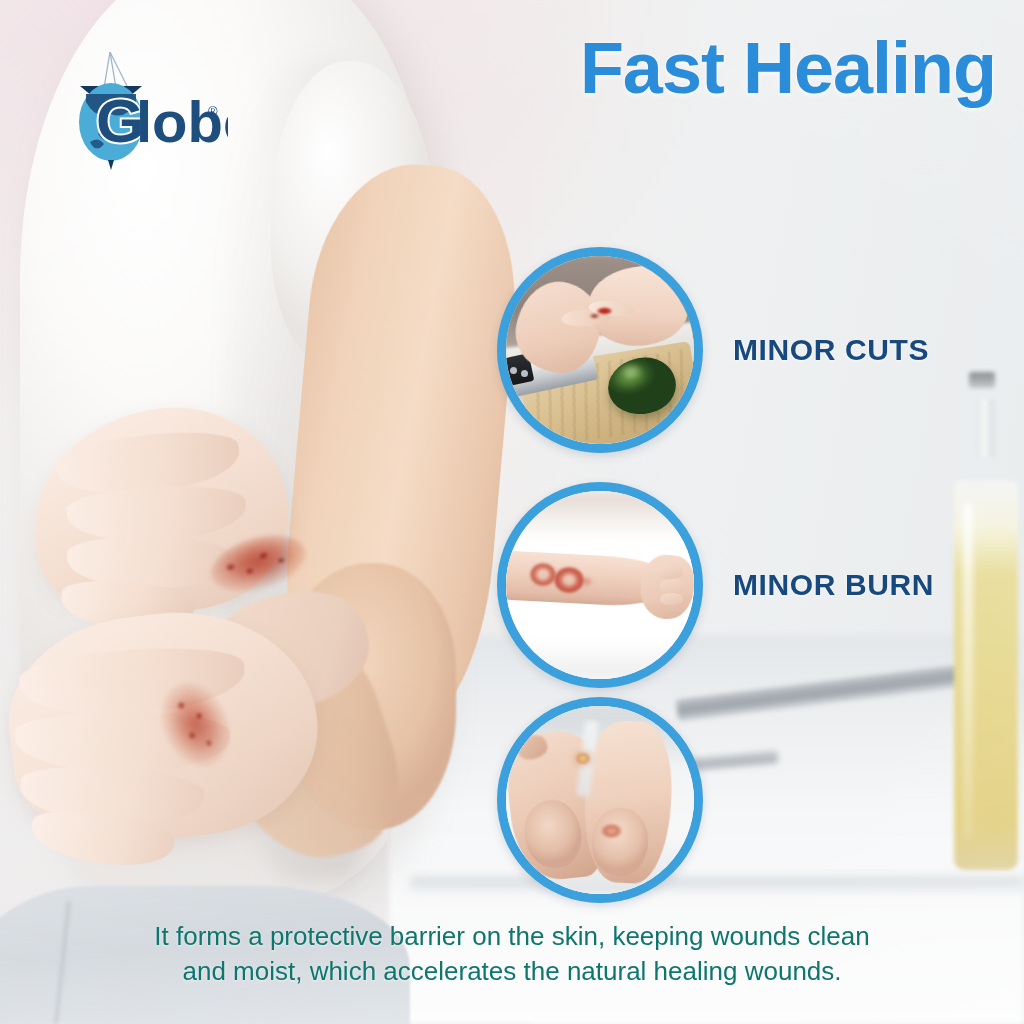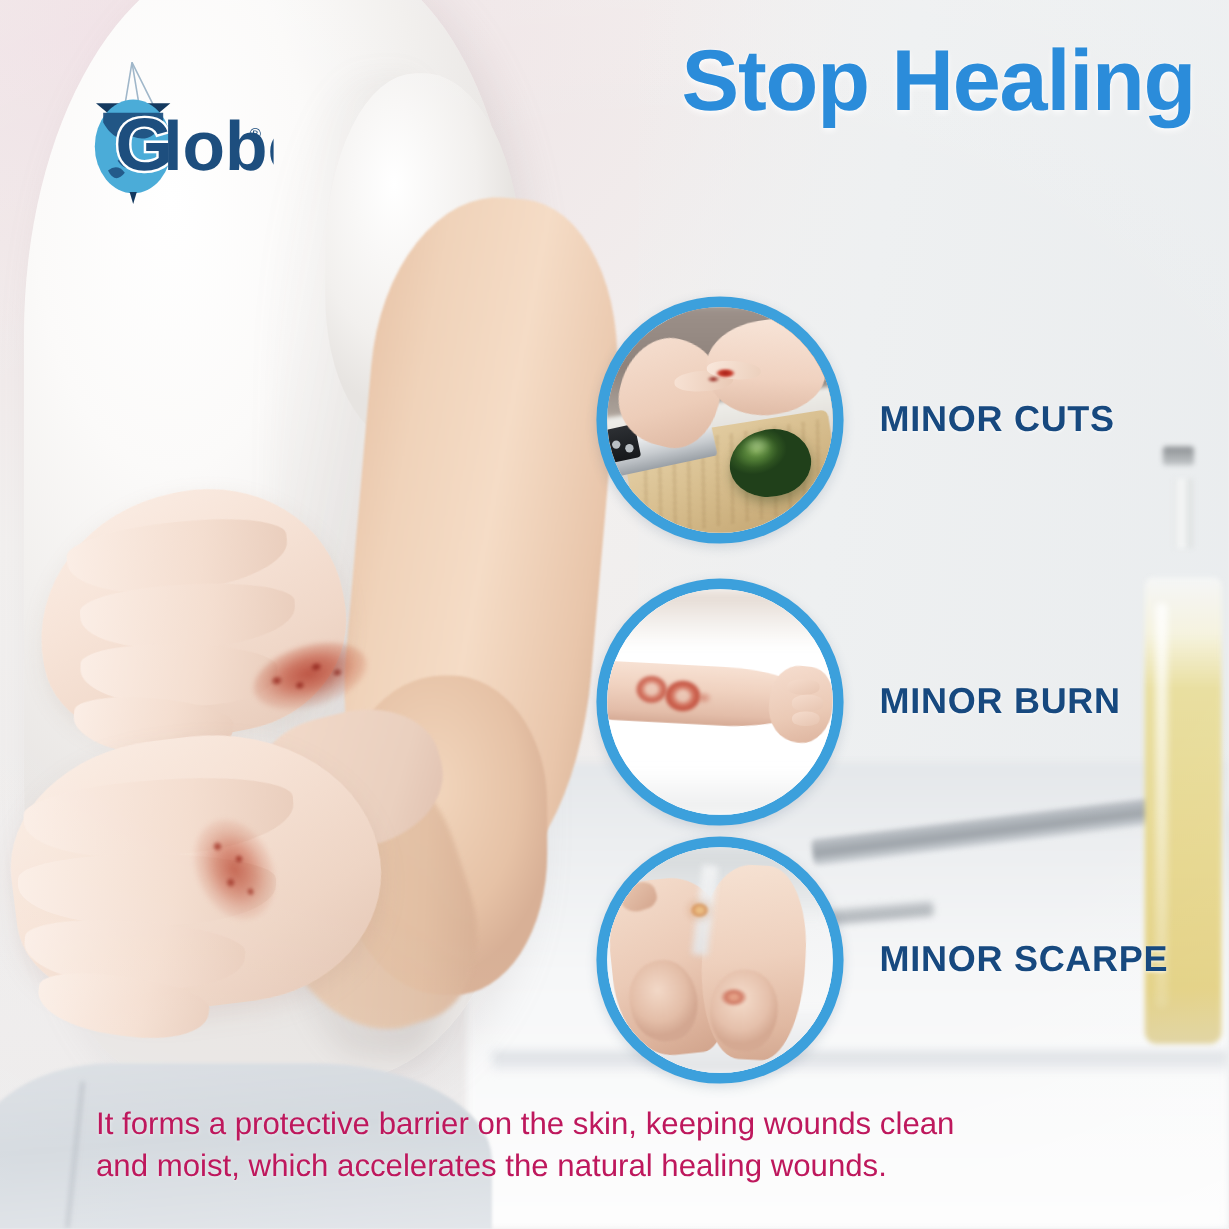--- a/index.html
+++ b/index.html
@@ -322,22 +322,22 @@
   .c3-heelL{position:absolute;left:10%;top:50%;width:30%;height:36%;background:radial-gradient(60% 55% at 44% 36%, #f2d8c7, #e3bda7 70%, #d3a791);border-radius:50% 46% 44% 50% / 46% 50% 50% 46%;transform:rotate(-10deg);filter:blur(.7px);}
   .c3-heelR{position:absolute;left:46%;top:54%;width:30%;height:36%;background:radial-gradient(60% 55% at 44% 36%, #f4dccb, #e5c0ab 70%, #d5a992);border-radius:48% 48% 44% 48% / 46% 48% 50% 48%;transform:rotate(4deg);filter:blur(.7px);}
   .c3-toe{position:absolute;left:6%;top:16%;width:16%;height:12%;background:linear-gradient(150deg,#e8c6b0,#d4a68e);border-radius:50% 44% 40% 50%;transform:rotate(-18deg);filter:blur(1px);}
   .c3-blister1{position:absolute;left:36%;top:24%;width:10%;height:8%;border-radius:50%;background:radial-gradient(closest-side, rgba(235,185,120,.9) 20%, rgba(214,146,86,.85) 60%, rgba(214,146,86,0) 100%);filter:blur(1px);box-shadow:0 0 5px rgba(200,130,80,.4);}
   .c3-blister2{position:absolute;left:50%;top:62%;width:12%;height:9%;border-radius:50%;background:radial-gradient(closest-side, rgba(226,150,122,.85) 18%, rgba(202,104,82,.8) 58%, rgba(202,104,82,0) 100%);filter:blur(1.1px);}
   .c3-gap{position:absolute;left:40%;top:8%;width:7%;height:40%;background:linear-gradient(180deg,#f3f4f5,#e4e6e8);transform:rotate(7deg);filter:blur(2.5px);opacity:.9;}
 
   
   .caption{
     position:absolute;left:0;right:0;bottom:36px;
-    text-align:left;
-    color:#be185d;
+    text-align:center;
+    color:#0f766e;
     font-size:26px;
     line-height:1.32;
     padding:0 80px;
     box-sizing:border-box;
     text-shadow:0 1px 3px rgba(255,255,255,.55);
   }
   .caption span{display:block;}
 </style>
 </head>
 <body>
@@ -409,21 +409,21 @@
         <path d="M32 100 Q40 94 46 102 Q38 112 32 100 Z"></path>
       </g>
 
       <text x="38" y="100" font-family="Liberation Sans, sans-serif" font-size="62" font-weight="bold" fill="#1D4E7E" stroke="#ffffff" stroke-width="4" paint-order="stroke">G</text>
       <text x="78" y="100" font-family="Liberation Sans, sans-serif" font-size="58" font-weight="bold" fill="#1D4E7E">lobe</text>
       <text x="150" y="74" font-family="Liberation Sans, sans-serif" font-size="13" fill="#1D4E7E">®</text>
     </svg>
   </div>
 
   <div class="headline">
-    <span class="hl">Stop Healing</span>
+    <span class="hl">Fast Healing</span>
   </div>
 
   <div class="feature" id="feature-1">
     <div class="feature-circle">
       <div class="c2-bg"></div>
       <div class="c2-top"></div>
       <div class="c2-bot"></div>
       <div class="c2-arm"></div>
       <div class="c2-hand"></div>
       <div class="c2-knuck c2-k1"></div>
@@ -466,21 +466,20 @@
       <div class="c3-floor"></div>
       <div class="c3-footL"></div>
       <div class="c3-footR"></div>
       <div class="c3-gap"></div>
       <div class="c3-heelL"></div>
       <div class="c3-heelR"></div>
       <div class="c3-toe"></div>
       <div class="c3-blister1"></div>
       <div class="c3-blister2"></div>
     </div>
-    <div class="feature-label">MINOR SCARPE</div>
   </div>
 
   <div class="caption">
     <span>It forms a protective barrier on the skin, keeping wounds clean</span>
     <span>and moist, which accelerates the natural healing wounds.</span>
   </div>
 
 </div>
 
 </body></html>

